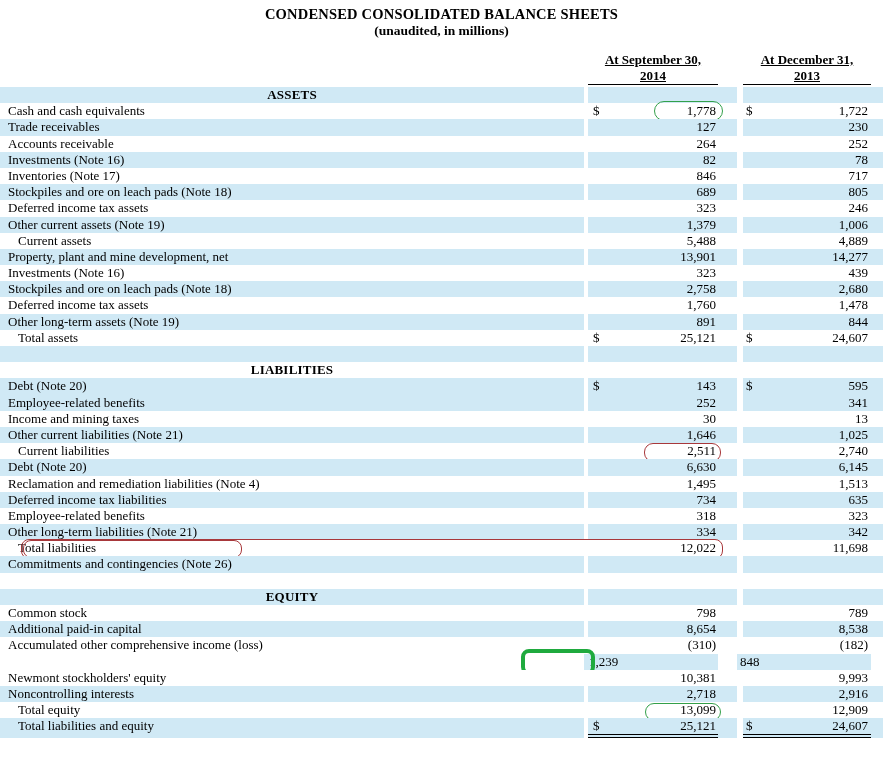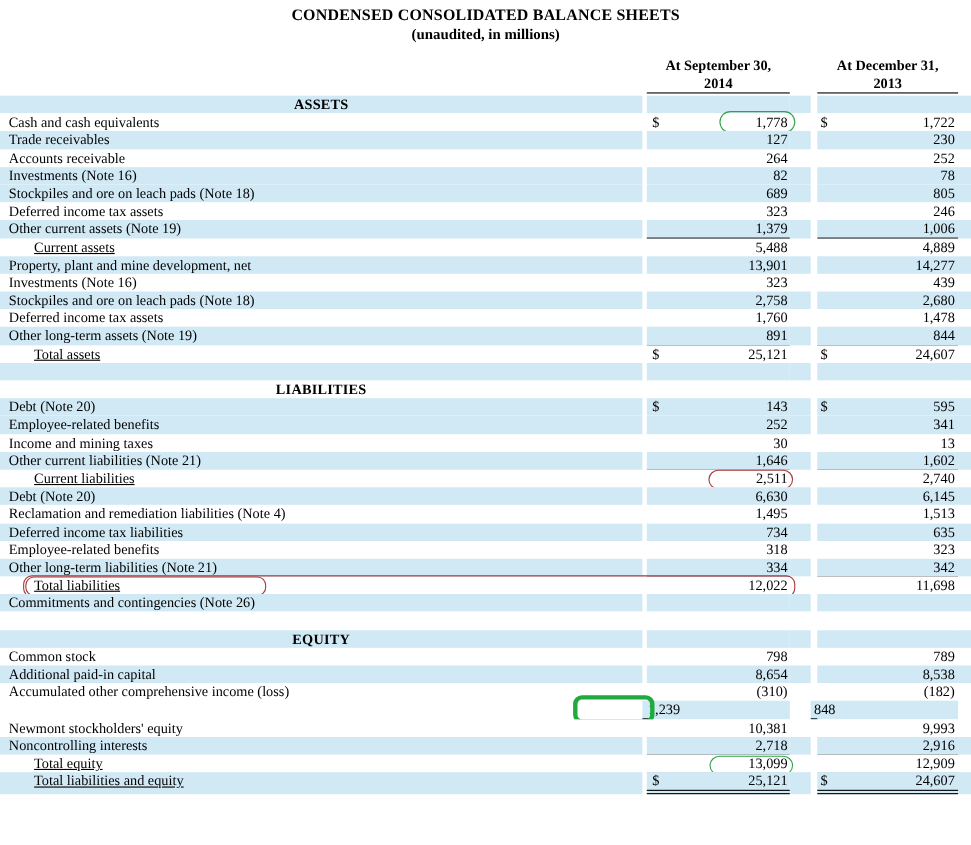--- a/index.html
+++ b/index.html
@@ -13,32 +13,32 @@
     overflow:hidden;
   }
   .titles { text-align:center; padding-top:5px; }
   .title1 { font-weight:bold; font-size:14.5px; line-height:18px; letter-spacing:.2px; }
   .title2 { font-weight:bold; font-size:13.5px; line-height:16px; }
 
   .grid-cols {
     display:grid;
     grid-template-columns:584px 4px 130px 19px 6px 128px 12px;
   }
-  .colheaders { margin-top:13px; margin-bottom:2px; }
+  .colheaders { margin-top:13px; margin-bottom:2px;text-decoration:underline; }
   .ch-cell {
     text-align:center; font-weight:bold; font-size:13px; line-height:15.5px;
     border-bottom:1.5px solid #000; padding-bottom:1px;
   }
   .ch-c1 { grid-column:3; }
   .ch-c2 { grid-column:6; }
 
   .row { height:16.2px; line-height:16.1px; font-size:13px; background:#fff; position:relative; }
   .row.blue .bgc { background:var(--stripe); }
   .cell-label { padding-left:8px; white-space:nowrap; overflow:hidden; }
-  .cell-label.indent { padding-left:31px;text-decoration:underline; }
+  .cell-label.indent { padding-left:18px; }
   .row.section .cell-label { padding-left:0; text-align:center; font-weight:bold; letter-spacing:.2px; }
   .cell-c1, .cell-c2 { position:relative; text-align:right; }
   .cell-c1 { padding:0 2px 0 5px; }
   .cell-c2 { padding:0 3px 0 3px; }
   .dollar { position:absolute; top:0; }
   .cell-c1 .dollar { left:5px; }
   .cell-c2 .dollar { left:3px; }
   .row.b .cell-c1, .row.b .cell-c2 { border-bottom:1.5px solid #000; }
   .row.bb .cell-c1, .row.bb .cell-c2 { border-bottom:4px double #000; }
 
@@ -109,20 +109,29 @@
   </div>
       <div class="row grid-cols blue">
     <div class="cell-label bgc">Investments (Note 16)</div>
     <div></div>
     <div class="cell-c1 bgc"><span class="dollar"></span><span>82</span></div>
     <div class="bgc"></div>
     <div></div>
     <div class="cell-c2 bgc"><span class="dollar"></span><span>78</span></div>
     <div class="bgc"></div>
   </div>
+      <div class="row grid-cols white">
+    <div class="cell-label bgc">Inventories (Note 17)</div>
+    <div></div>
+    <div class="cell-c1 bgc"><span class="dollar"></span><span>846</span></div>
+    <div class="bgc"></div>
+    <div></div>
+    <div class="cell-c2 bgc"><span class="dollar"></span><span>717</span></div>
+    <div class="bgc"></div>
+  </div>
       <div class="row grid-cols blue">
     <div class="cell-label bgc">Stockpiles and ore on leach pads (Note 18)</div>
     <div></div>
     <div class="cell-c1 bgc"><span class="dollar"></span><span>689</span></div>
     <div class="bgc"></div>
     <div></div>
     <div class="cell-c2 bgc"><span class="dollar"></span><span>805</span></div>
     <div class="bgc"></div>
   </div>
       <div class="row grid-cols white">
@@ -250,21 +259,21 @@
     <div></div>
     <div class="cell-c2 bgc"><span class="dollar"></span><span>13</span></div>
     <div class="bgc"></div>
   </div>
       <div class="row grid-cols blue b">
     <div class="cell-label bgc">Other current liabilities (Note 21)</div>
     <div></div>
     <div class="cell-c1 bgc"><span class="dollar"></span><span>1,646</span></div>
     <div class="bgc"></div>
     <div></div>
-    <div class="cell-c2 bgc"><span class="dollar"></span><span>1,602</span></div>
+    <div class="cell-c2 bgc"><span class="dollar"></span><span>1,025</span></div>
     <div class="bgc"></div>
   </div>
       <div class="row grid-cols white">
     <div class="cell-label bgc indent">Current liabilities</div>
     <div></div>
     <div class="cell-c1 bgc"><span class="dollar"></span><span>2,511</span><div class="ann ann-red-oval"></div></div>
     <div class="bgc"></div>
     <div></div>
     <div class="cell-c2 bgc"><span class="dollar"></span><span>2,740</span></div>
     <div class="bgc"></div>

